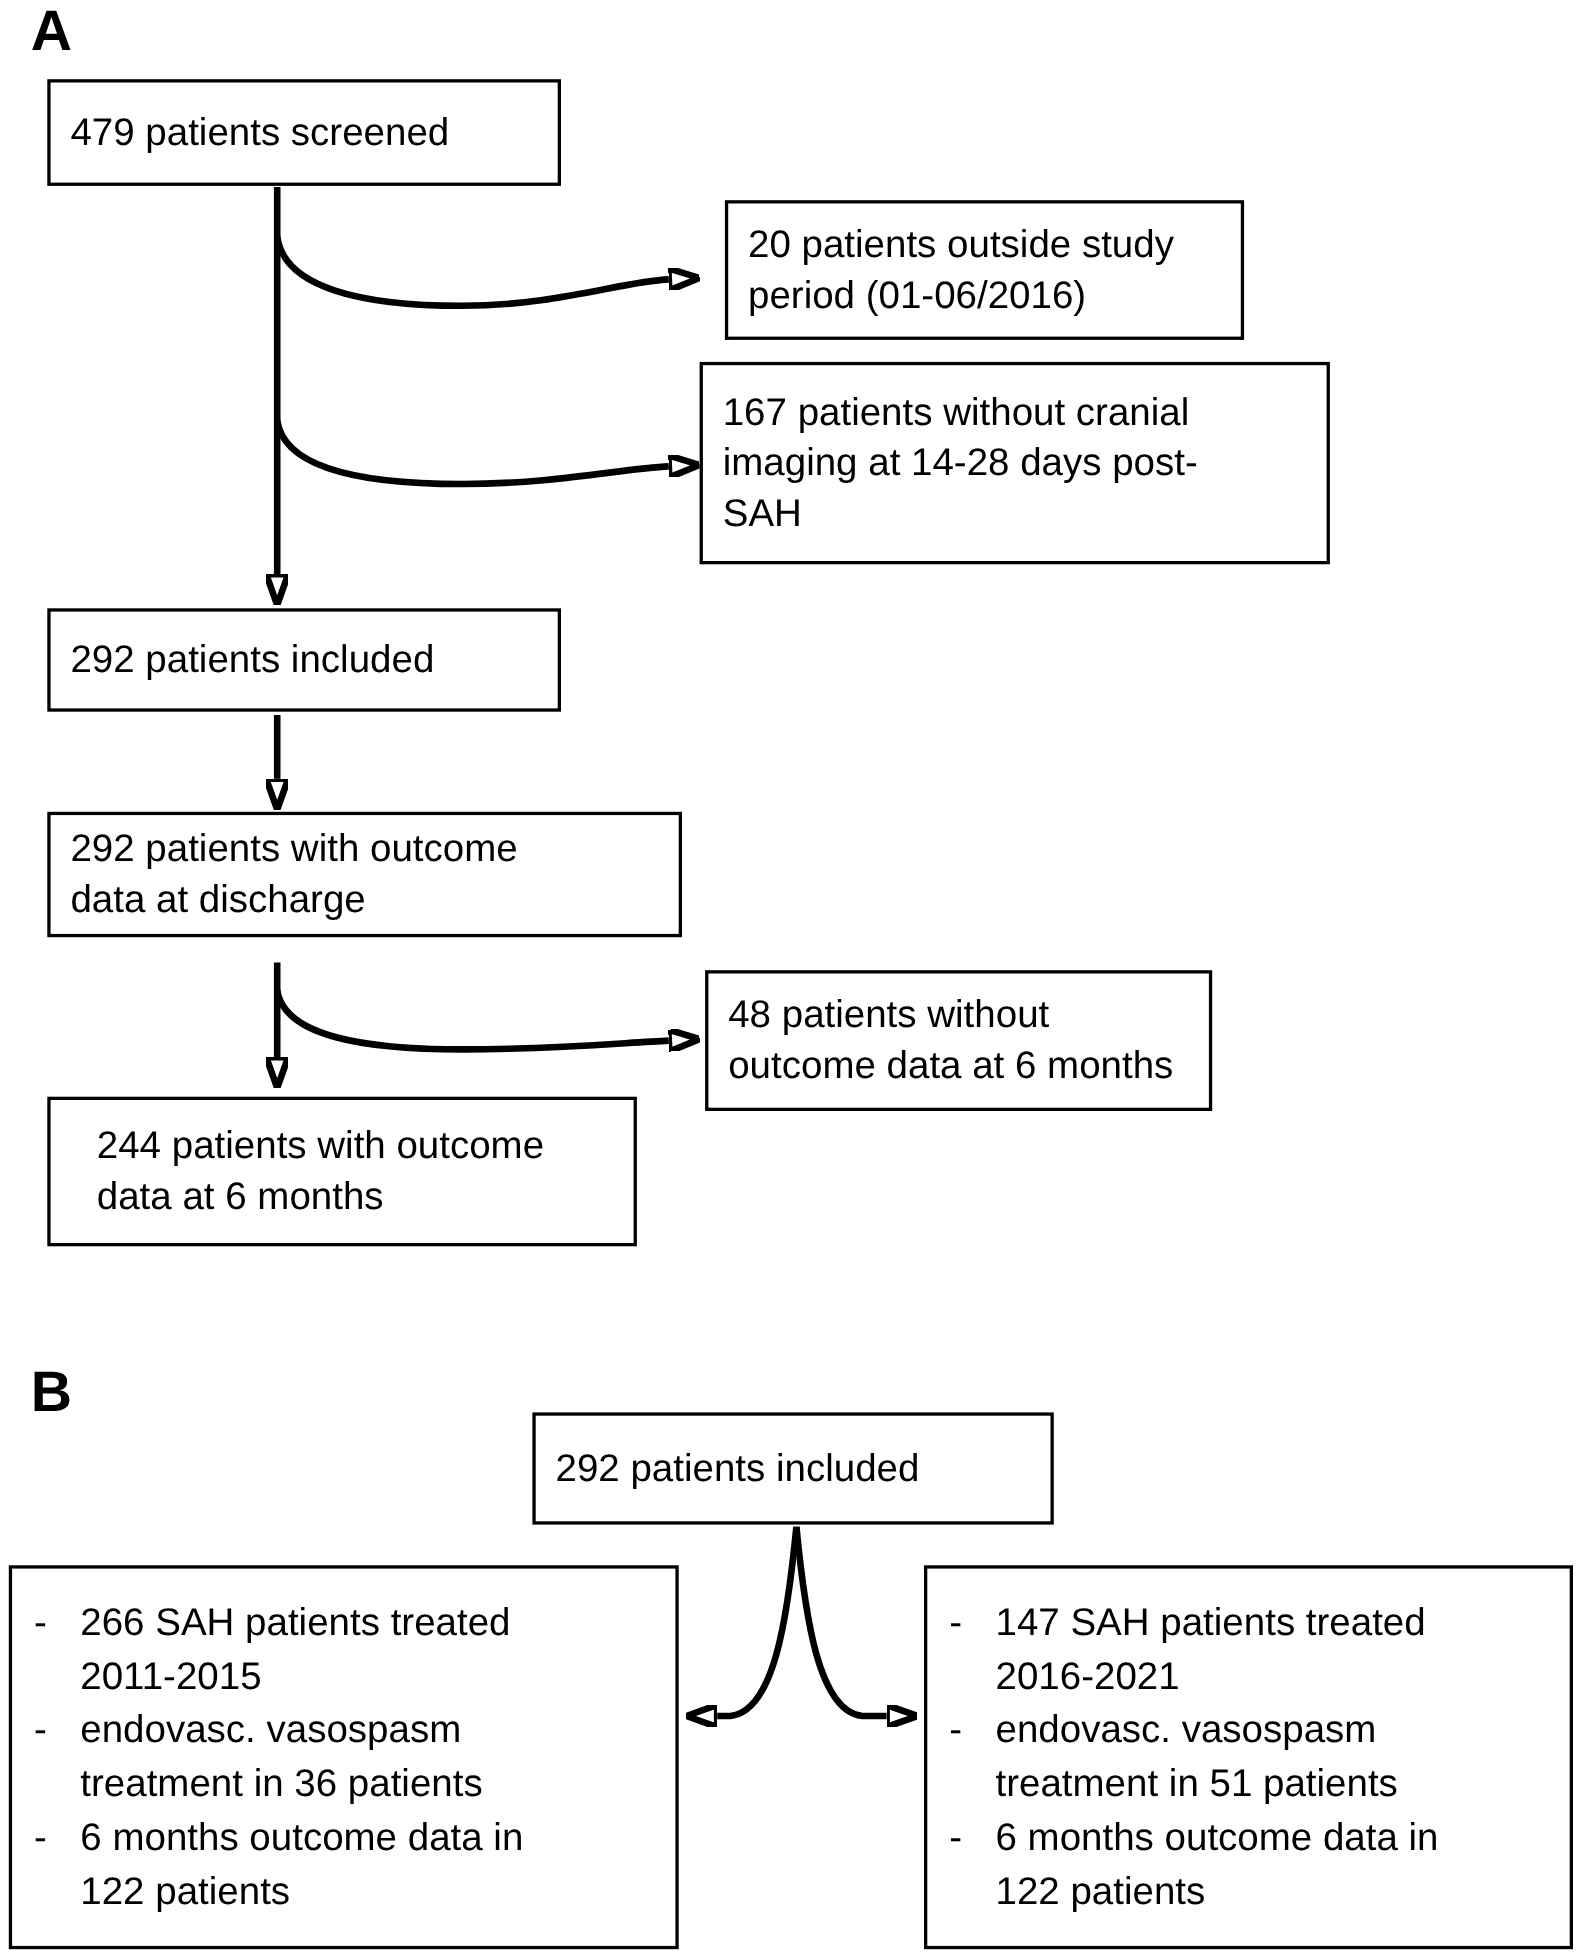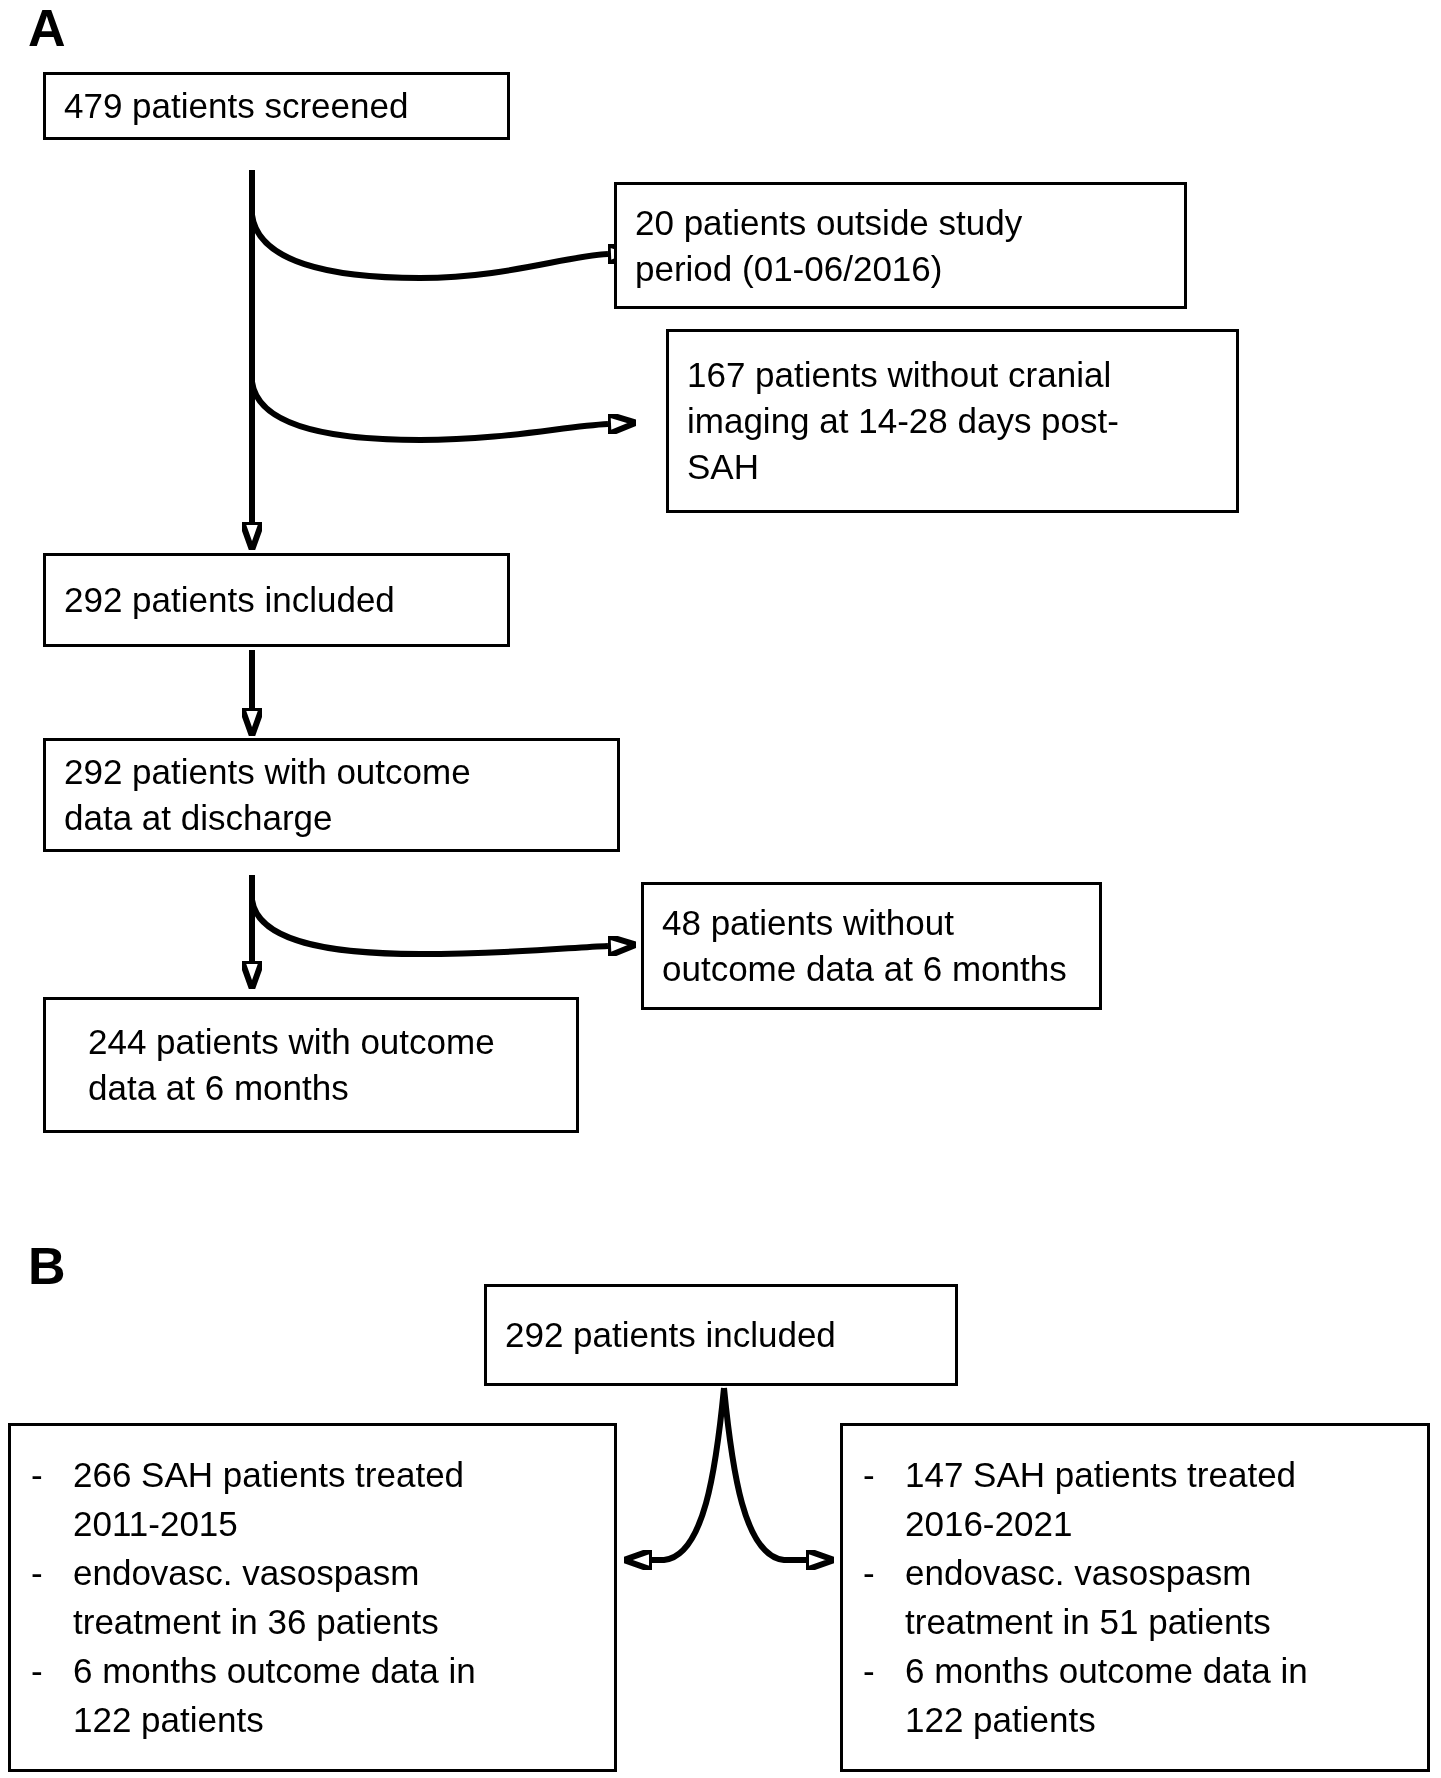--- a/index.html
+++ b/index.html
@@ -101,30 +101,30 @@
 
     <path d="M252,900 C258,942 330,954 420,954 C505,954 565,948 608,946" marker-end="url(#ah)"></path>
 
     <path d="M724,1388 C716,1470 704,1556 664,1560 L652,1560" marker-end="url(#ah)"></path>
 
     <path d="M724,1388 C732,1470 744,1556 784,1560 L806,1560" marker-end="url(#ah)"></path>
   </svg>
 
   <div class="panel-label" style="left:28px; top:2px;">A</div>
 
-  <div class="fbox" style="left:43px; top:72px; width:467px; height:68px;">
+  <div class="fbox" style="left:43px; top:72px; width:467px; height:97px;">
     <div class="box-text">479 patients screened</div>
   </div>
 
-  <div class="fbox" style="left:614px; top:182px; width:573px; height:127px;">
+  <div class="fbox" style="left:659px; top:182px; width:472px; height:127px;">
     <div class="box-text">20 patients outside study
 period (01-06/2016)</div>
   </div>
 
-  <div class="fbox" style="left:666px; top:329px; width:573px; height:184px;">
+  <div class="fbox" style="left:636px; top:329px; width:573px; height:184px;">
     <div class="box-text">167 patients without cranial
 imaging at 14-28 days post-
 SAH</div>
   </div>
 
   <div class="fbox" style="left:43px; top:553px; width:467px; height:94px;">
     <div class="box-text">292 patients included</div>
   </div>
 
   <div class="fbox" style="left:43px; top:738px; width:577px; height:114px;">

